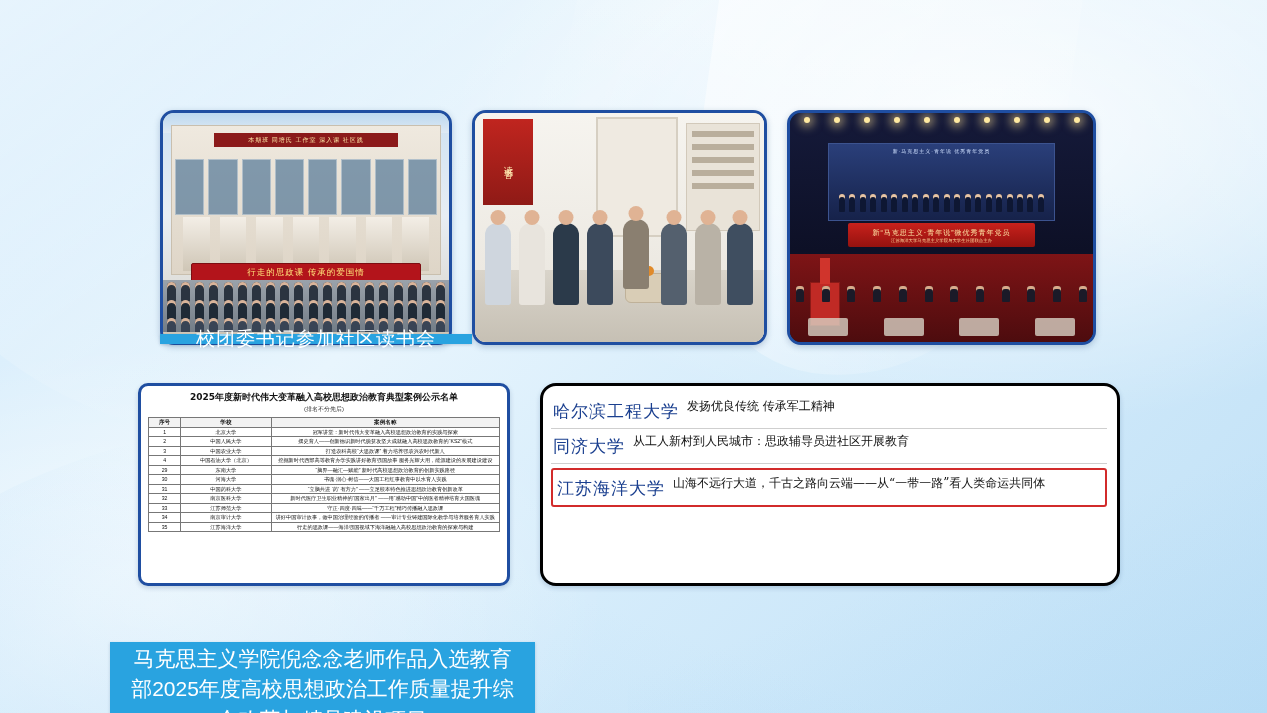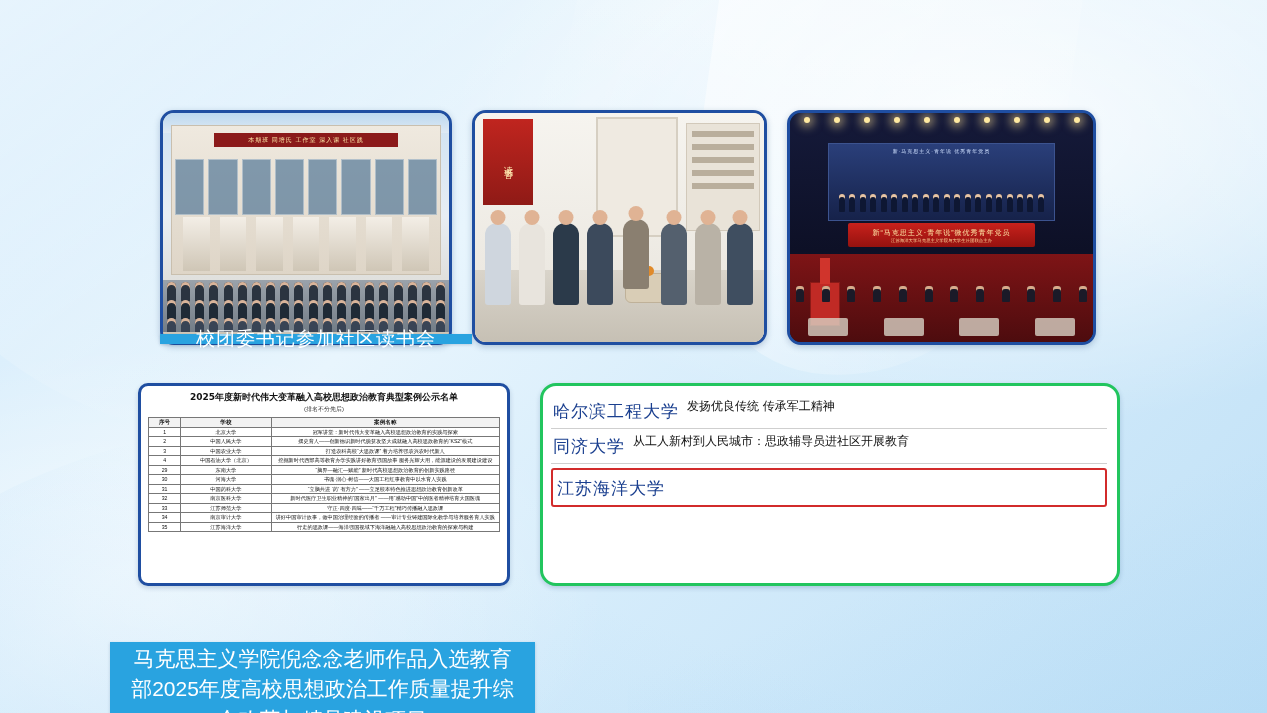--- a/index.html
+++ b/index.html
@@ -105,21 +105,21 @@
     line-height: 1.25; overflow: hidden;
   }
   table.pubtable th { background: #f2f2f2; font-size: 5.6px; }
   table.pubtable col.c-no { width: 9%; }
   table.pubtable col.c-school { width: 26%; }
   table.pubtable col.c-case { width: 65%; }
 
   
   .list-card {
     position: absolute; left: 540px; top: 383px; width: 580px; height: 203px;
-    border: 3px solid #22c55e; border-radius: 16px;
+    border: 3px solid #000000; border-radius: 16px;
     background: #ffffff; overflow: hidden;
     box-shadow: 0 2px 5px rgba(20,60,110,0.2);
     padding: 6px 10px 4px 8px;
   }
   .lrow {
     display: flex; align-items: flex-start; gap: 8px;
     font-family: "DejaVu Serif", serif;
     border-bottom: 1px solid #cfcfcf;
     padding: 4px 2px 5px 2px;
   }
@@ -330,20 +330,24 @@
             <i></i>
         </div>
         <div class="pillars">
           <i></i>
             <i></i>
             <i></i>
             <i></i>
             <i></i>
             <i></i>
             <i></i>
+        </div>
+        <div class="banner">
+          <span>行走的思政课 传承的爱国情</span>
+          <small>北京师范大学附属实验中学</small>
         </div>
         <div class="crowd">
           <div class="row r1">
               <span></span>
               <span></span>
               <span></span>
               <span></span>
               <span></span>
               <span></span>
               <span></span>
@@ -595,18 +599,19 @@
     <div class="lrow r1">
       <div class="uni">哈尔滨工程大学</div>
       <div class="txt">发扬优良传统 传承军工精神</div>
     </div>
     <div class="lrow r2">
       <div class="uni">同济大学</div>
       <div class="txt">从工人新村到人民城市：思政辅导员进社区开展教育</div>
     </div>
     <div class="lrow r3">
       <div class="uni">江苏海洋大学</div>
+      <div class="txt">山海不远行大道，千古之路向云端——从“一带一路”看人类命运共同体</div>
     </div>
   </div>
 
   <div class="bcap b1">马克思主义学院倪念念老师作品入选教育部2025年度高校思想政治工作质量提升综合改革与精品建设项目</div>
 
 </div>
 
 </body></html>

